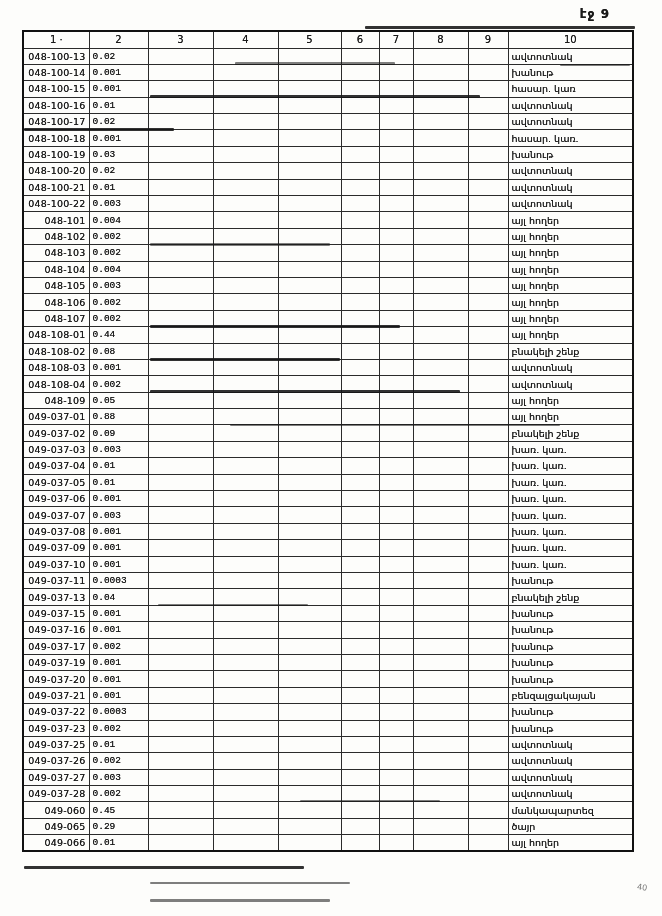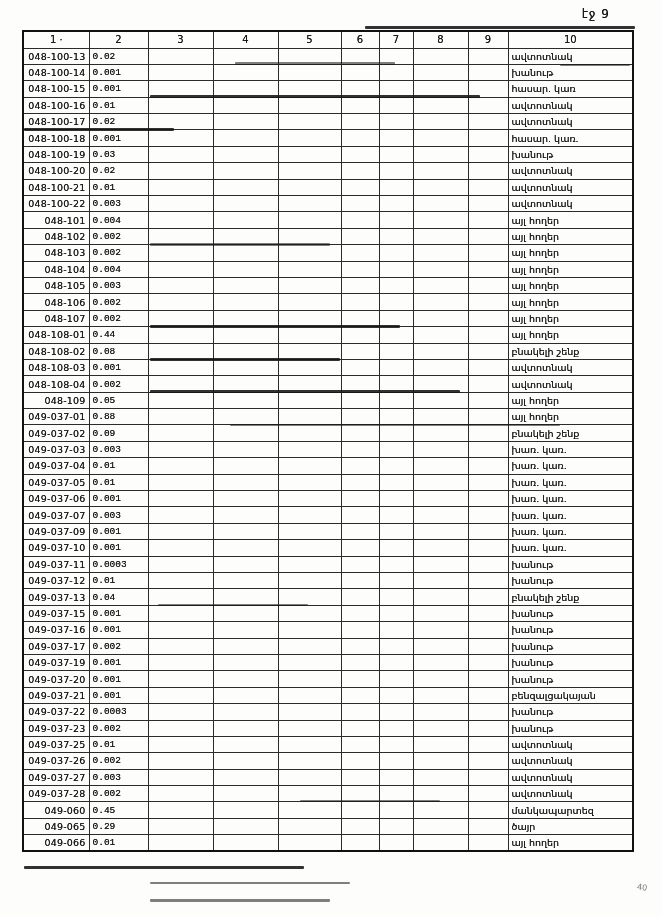--- a/index.html
+++ b/index.html
@@ -5,21 +5,21 @@
   html,body{margin:0;padding:0;}
   body{
     width:662px;height:916px;overflow:hidden;position:relative;
     background:#fdfdfb;
     font-family:"DejaVu Sans",sans-serif;
     color:#1a1a1a;
   }
   .sheet{position:absolute;inset:0;}
   .page-label{
     position:absolute;top:7px;right:52px;
-    font-size:12px;font-weight:normal;letter-spacing:1px;
+    font-size:12px;font-weight:bold;letter-spacing:1px;
     text-shadow:0 0 .6px rgba(0,0,0,.85);
   }
   .corner-mark{
     position:absolute;top:883px;left:637px;
     font-size:8px;color:#555;transform:rotate(8deg);
     opacity:.8;
   }
   table.scan{
     position:absolute;left:22px;top:30px;
     width:610px;border-collapse:collapse;table-layout:fixed;
@@ -421,20 +421,32 @@
           <td class="c3"></td>
           <td class="c4"></td>
           <td class="c5"></td>
           <td class="c6"></td>
           <td class="c7"></td>
           <td class="c8"></td>
           <td class="c9"></td>
           <td class="c10">խառ. կառ.</td>
         </tr>
         <tr>
+          <td class="c1">049-037-08</td>
+          <td class="c2">0.001</td>
+          <td class="c3"></td>
+          <td class="c4"></td>
+          <td class="c5"></td>
+          <td class="c6"></td>
+          <td class="c7"></td>
+          <td class="c8"></td>
+          <td class="c9"></td>
+          <td class="c10">խառ. կառ.</td>
+        </tr>
+        <tr>
           <td class="c1">049-037-09</td>
           <td class="c2">0.001</td>
           <td class="c3"></td>
           <td class="c4"></td>
           <td class="c5"></td>
           <td class="c6"></td>
           <td class="c7"></td>
           <td class="c8"></td>
           <td class="c9"></td>
           <td class="c10">խառ. կառ.</td>
@@ -447,32 +459,20 @@
           <td class="c5"></td>
           <td class="c6"></td>
           <td class="c7"></td>
           <td class="c8"></td>
           <td class="c9"></td>
           <td class="c10">խառ. կառ.</td>
         </tr>
         <tr>
           <td class="c1">049-037-11</td>
           <td class="c2">0.0003</td>
-          <td class="c3"></td>
-          <td class="c4"></td>
-          <td class="c5"></td>
-          <td class="c6"></td>
-          <td class="c7"></td>
-          <td class="c8"></td>
-          <td class="c9"></td>
-          <td class="c10">խանութ</td>
-        </tr>
-        <tr>
-          <td class="c1">049-037-12</td>
-          <td class="c2">0.01</td>
           <td class="c3"></td>
           <td class="c4"></td>
           <td class="c5"></td>
           <td class="c6"></td>
           <td class="c7"></td>
           <td class="c8"></td>
           <td class="c9"></td>
           <td class="c10">խանութ</td>
         </tr>
         <tr>

